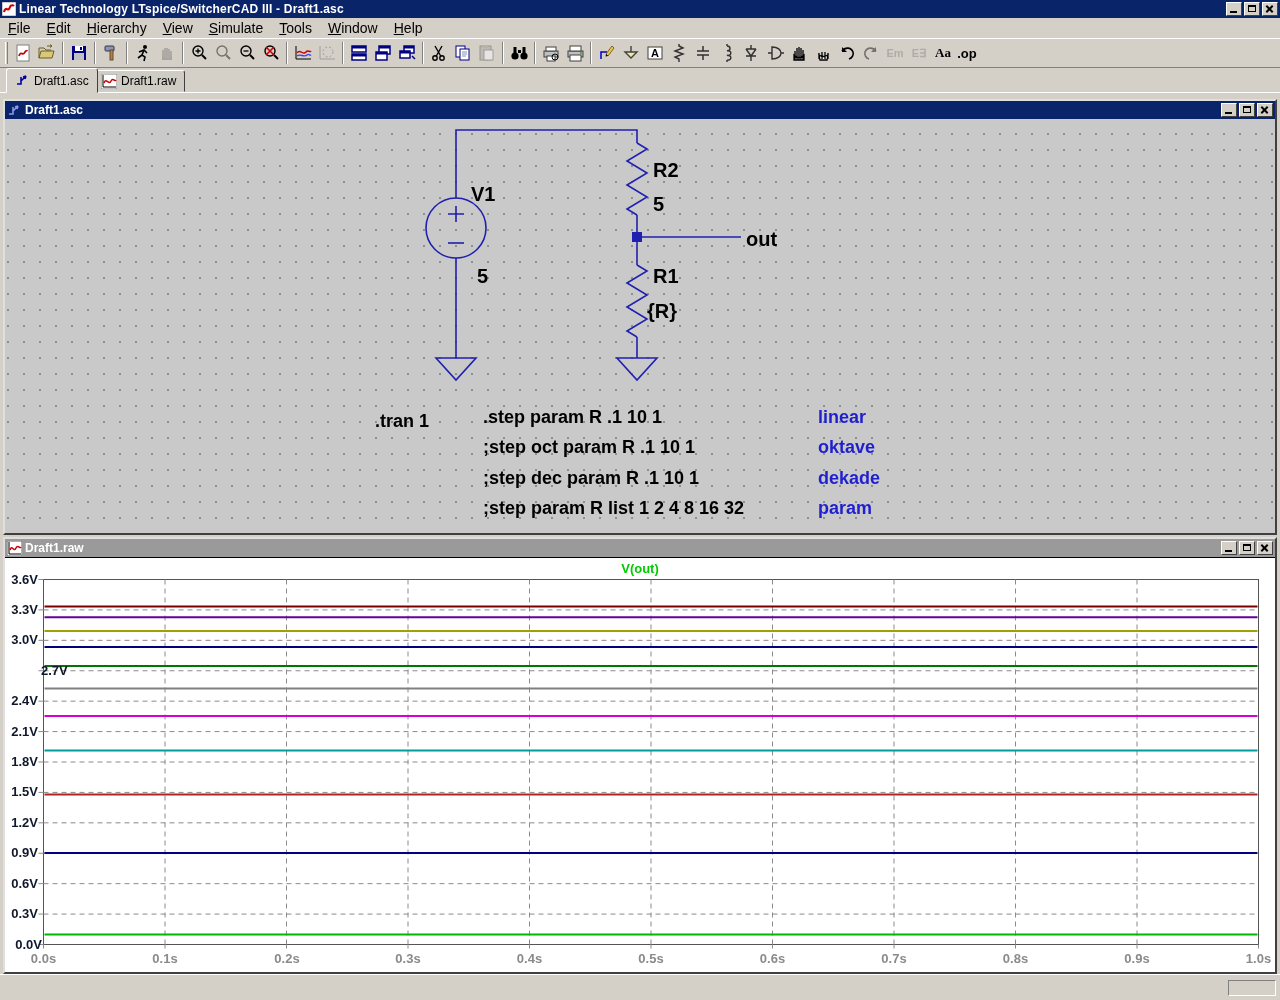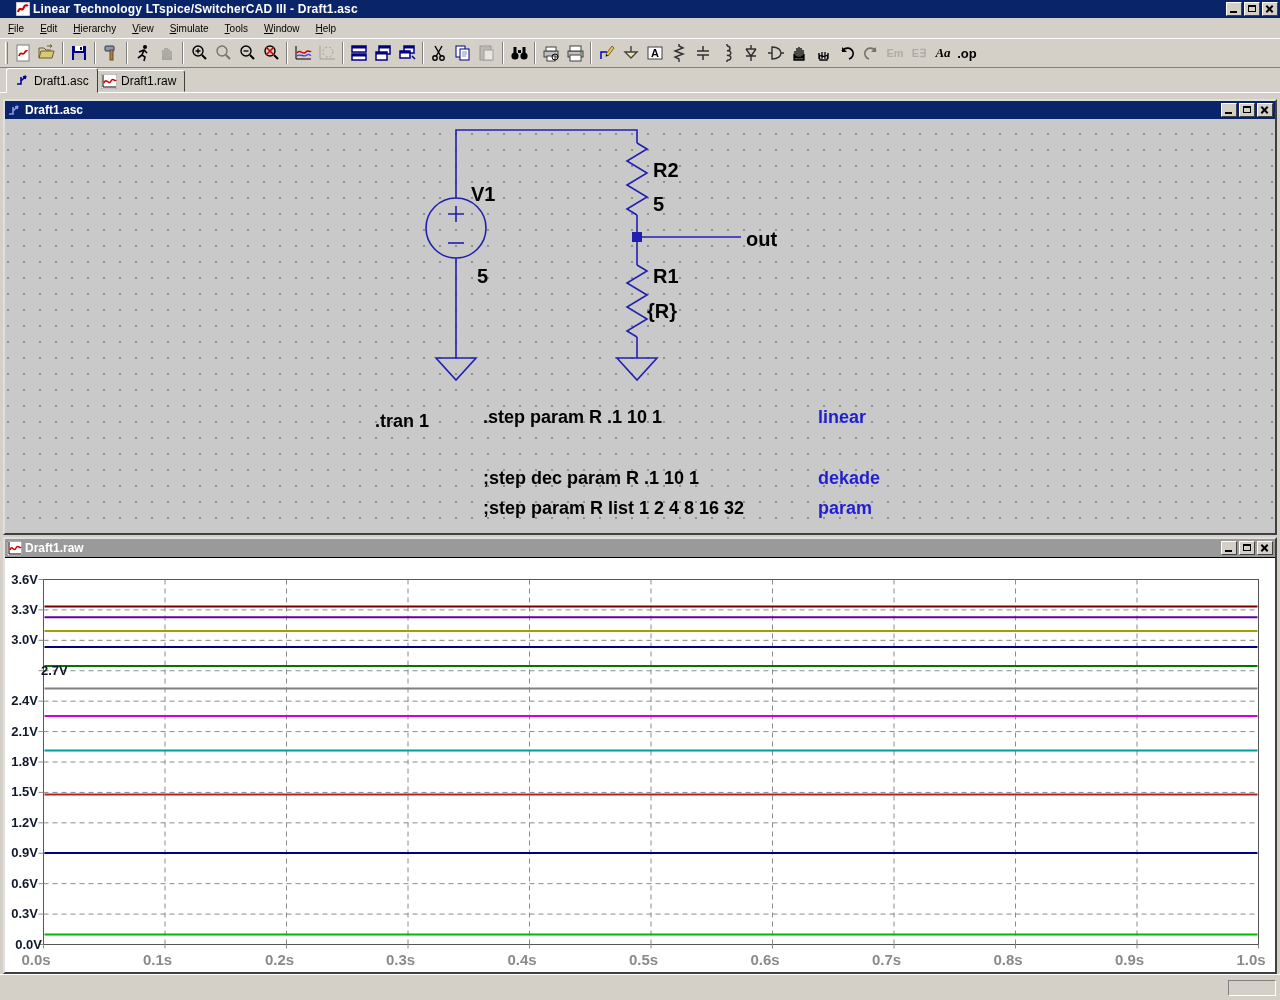--- a/index.html
+++ b/index.html
@@ -1,47 +1,47 @@
 <!DOCTYPE html>
 <html><head>
 <meta charset="utf-8">
 <style>
   * { margin:0; padding:0; box-sizing:border-box; }
   html,body { width:1280px; height:1000px; overflow:hidden; }
   body { font-family:"Liberation Sans", sans-serif; background:#d4d0c8; position:relative; }
 
   
   .titlebar { position:absolute; left:0; top:0; width:1280px; height:18px;
-    background:#0a246a; color:#fff; display:flex; align-items:center; padding-left:16px; }
+    background:#0a246a; color:#fff; display:flex; align-items:center; padding-left:2px; }
   .titlebar .app-icon { width:14px; height:14px; margin-right:3px; flex:0 0 auto; }
   .titlebar .title-text { font-size:12px; font-weight:bold; letter-spacing:.2px; }
   .winbtns { position:absolute; right:2px; top:2px; display:flex; gap:2px; }
   .winbtn { width:16px; height:14px; background:#d4d0c8; border:1px solid;
     border-color:#fff #404040 #404040 #fff; position:relative; }
   .winbtn .g-min { position:absolute; left:3px; bottom:2px; width:7px; height:2px; background:#000; }
   .winbtn .g-max { position:absolute; left:3px; top:2px; width:8px; height:7px;
     border:1px solid #000; border-top-width:2px; }
   .winbtn .g-x1,.winbtn .g-x2 { position:absolute; left:2px; top:5px; width:9px; height:2px; background:#000; }
   .winbtn .g-x1 { transform:rotate(45deg);} .winbtn .g-x2 { transform:rotate(-45deg);}
 
   .menubar { position:absolute; left:0; top:18px; width:1280px; height:20px;
-    background:#d4d0c8; display:flex; align-items:center; font-size:10px; }
+    background:#d4d0c8; display:flex; align-items:center; font-size:14px; }
   .menu-item { display:inline-block; padding:2px 8px; color:#000; }
   .menu-item::first-letter { text-decoration:underline; }
 
   .toolbar { position:absolute; left:0; top:38px; width:1280px; height:30px;
     background:#d4d0c8; display:flex; align-items:center; padding-left:2px;
     border-top:1px solid #fff; border-bottom:1px solid #808080; }
   .tb-handle { width:3px; height:22px; margin:0 3px; border-left:1px solid #fff; border-right:1px solid #808080; }
   .tb-sep { width:2px; height:22px; margin:0 3px; border-left:1px solid #808080; border-right:1px solid #fff; }
   .tb-btn { width:24px; height:24px; display:flex; align-items:center; justify-content:center; }
   .tb-btn svg { display:block; }
   .tb-btn.grayed { filter:grayscale(1) opacity(.45); }
   .tb-text { font-size:13px; font-weight:bold; color:#000; }
-  .tb-text.italic { font-style:italic; font-family:"Liberation Serif", serif; }
+  .tb-text.italic { font-family:"Liberation Serif", serif; }
   .tb-text.gray { color:#808080; font-size:11px; }
 
   .tabbar { position:absolute; left:0; top:68px; width:1280px; height:28px; background:#d4d0c8; }
   .tabbar .strip-edge { position:absolute; left:0; top:24px; width:1280px; height:4px;
     border-top:1px solid #fff; background:#d4d0c8; }
   .tab { position:absolute; top:2px; height:22px; background:#d4d0c8;
     border:1px solid; border-color:#fff #404040 #d4d0c8 #fff;
     border-radius:3px 3px 0 0; display:flex; align-items:center; gap:4px;
     padding:0 8px; font-size:12px; }
   .tab.active { top:0; height:25px; z-index:2; }
@@ -68,21 +68,21 @@
   .step-text { position:absolute; left:0; font-size:18px; font-weight:bold; color:#000; }
   .step-comment { position:absolute; left:335px; font-size:18px; font-weight:bold; color:#1f1fd0; }
 
   .wave-client { position:relative; width:1270px; height:415px; background:#fff;
     border-top:1px solid #000; overflow:hidden; }
   .plot-title { position:absolute; left:0; top:3px; width:1270px; text-align:center;
     font-size:13px; font-weight:bold; color:#00cc00; }
   #plot-svg { position:absolute; left:0; top:0; }
   .ytick { position:absolute; width:33px; text-align:right; font-size:13px; font-weight:bold;
     color:#0f172a; }
-  .xtick { position:absolute; width:44px; font-size:15px; font-weight:bold;
+  .xtick { position:absolute; width:44px; text-align:center; font-size:13px; font-weight:bold;
     color:#8a8a8a; }
 
   .statusbar { position:absolute; left:0; top:974px; width:1280px; height:26px;
     background:#d4d0c8; border-top:1px solid #fff; }
   .status-pane { position:absolute; right:4px; top:5px; width:48px; height:16px;
     border:1px solid; border-color:#808080 #fff #fff #808080; }
 </style>
 </head>
 <body>
 
@@ -496,20 +496,21 @@
         <text x="648" y="92">5</text>
         <text x="648" y="164">R1</text>
         <text x="642" y="199">{R}</text>
         <text x="741" y="127">out</text>
       </g>
     </svg>
 
     <div class="directive" style="left:370px; top:292px;">.tran 1</div>
     <div id="step-directives">
         <div class="step-row" style="top: 0px;"><span class="step-text">.step param R .1 10 1</span><span class="step-comment">linear</span></div>
+        <div class="step-row" style="top: 30.33px;"><span class="step-text">;step oct param R .1 10 1</span><span class="step-comment">oktave</span></div>
         <div class="step-row" style="top: 60.66px;"><span class="step-text">;step dec param R .1 10 1</span><span class="step-comment">dekade</span></div>
         <div class="step-row" style="top: 90.99px;"><span class="step-text">;step param R list 1 2 4 8 16 32</span><span class="step-comment">param</span></div>
       </div>
   </div>
 </div>
 
 <div class="child" style="left:3px; top:537px; width:1274px; height:437px;">
   <div class="child-title inactive-t">
     <span class="cicon">
       <svg width="15" height="15">
@@ -527,20 +528,21 @@
           <span class="g-max"></span>
         </span>
       <span class="winbtn">
           <span class="g-x1"></span>
           <span class="g-x2"></span>
         </span>
     </span>
   </div>
 
   <div class="wave-client">
+    <div class="plot-title">V(out)</div>
     <svg id="plot-svg" width="1270" height="415">
         <rect x="38.5" y="21.5" width="1215" height="365" fill="none" stroke="#555"></rect>
         <line x1="33.5" y1="386.5" x2="38.5" y2="386.5" stroke="#8a8a8a" stroke-width="1"></line>
         <line x1="38.5" y1="356.08333333333337" x2="1253.5" y2="356.08333333333337" stroke="#8a8a8a" stroke-width="1" stroke-dasharray="5 4"></line>
         <line x1="33.5" y1="356.08333333333337" x2="38.5" y2="356.08333333333337" stroke="#8a8a8a" stroke-width="1"></line>
         <line x1="38.5" y1="325.66666666666663" x2="1253.5" y2="325.66666666666663" stroke="#8a8a8a" stroke-width="1" stroke-dasharray="5 4"></line>
         <line x1="33.5" y1="325.66666666666663" x2="38.5" y2="325.66666666666663" stroke="#8a8a8a" stroke-width="1"></line>
         <line x1="38.5" y1="295.25" x2="1253.5" y2="295.25" stroke="#8a8a8a" stroke-width="1" stroke-dasharray="5 4"></line>
         <line x1="33.5" y1="295.25" x2="38.5" y2="295.25" stroke="#8a8a8a" stroke-width="1"></line>
         <line x1="38.5" y1="264.83333333333337" x2="1253.5" y2="264.83333333333337" stroke="#8a8a8a" stroke-width="1" stroke-dasharray="5 4"></line>

